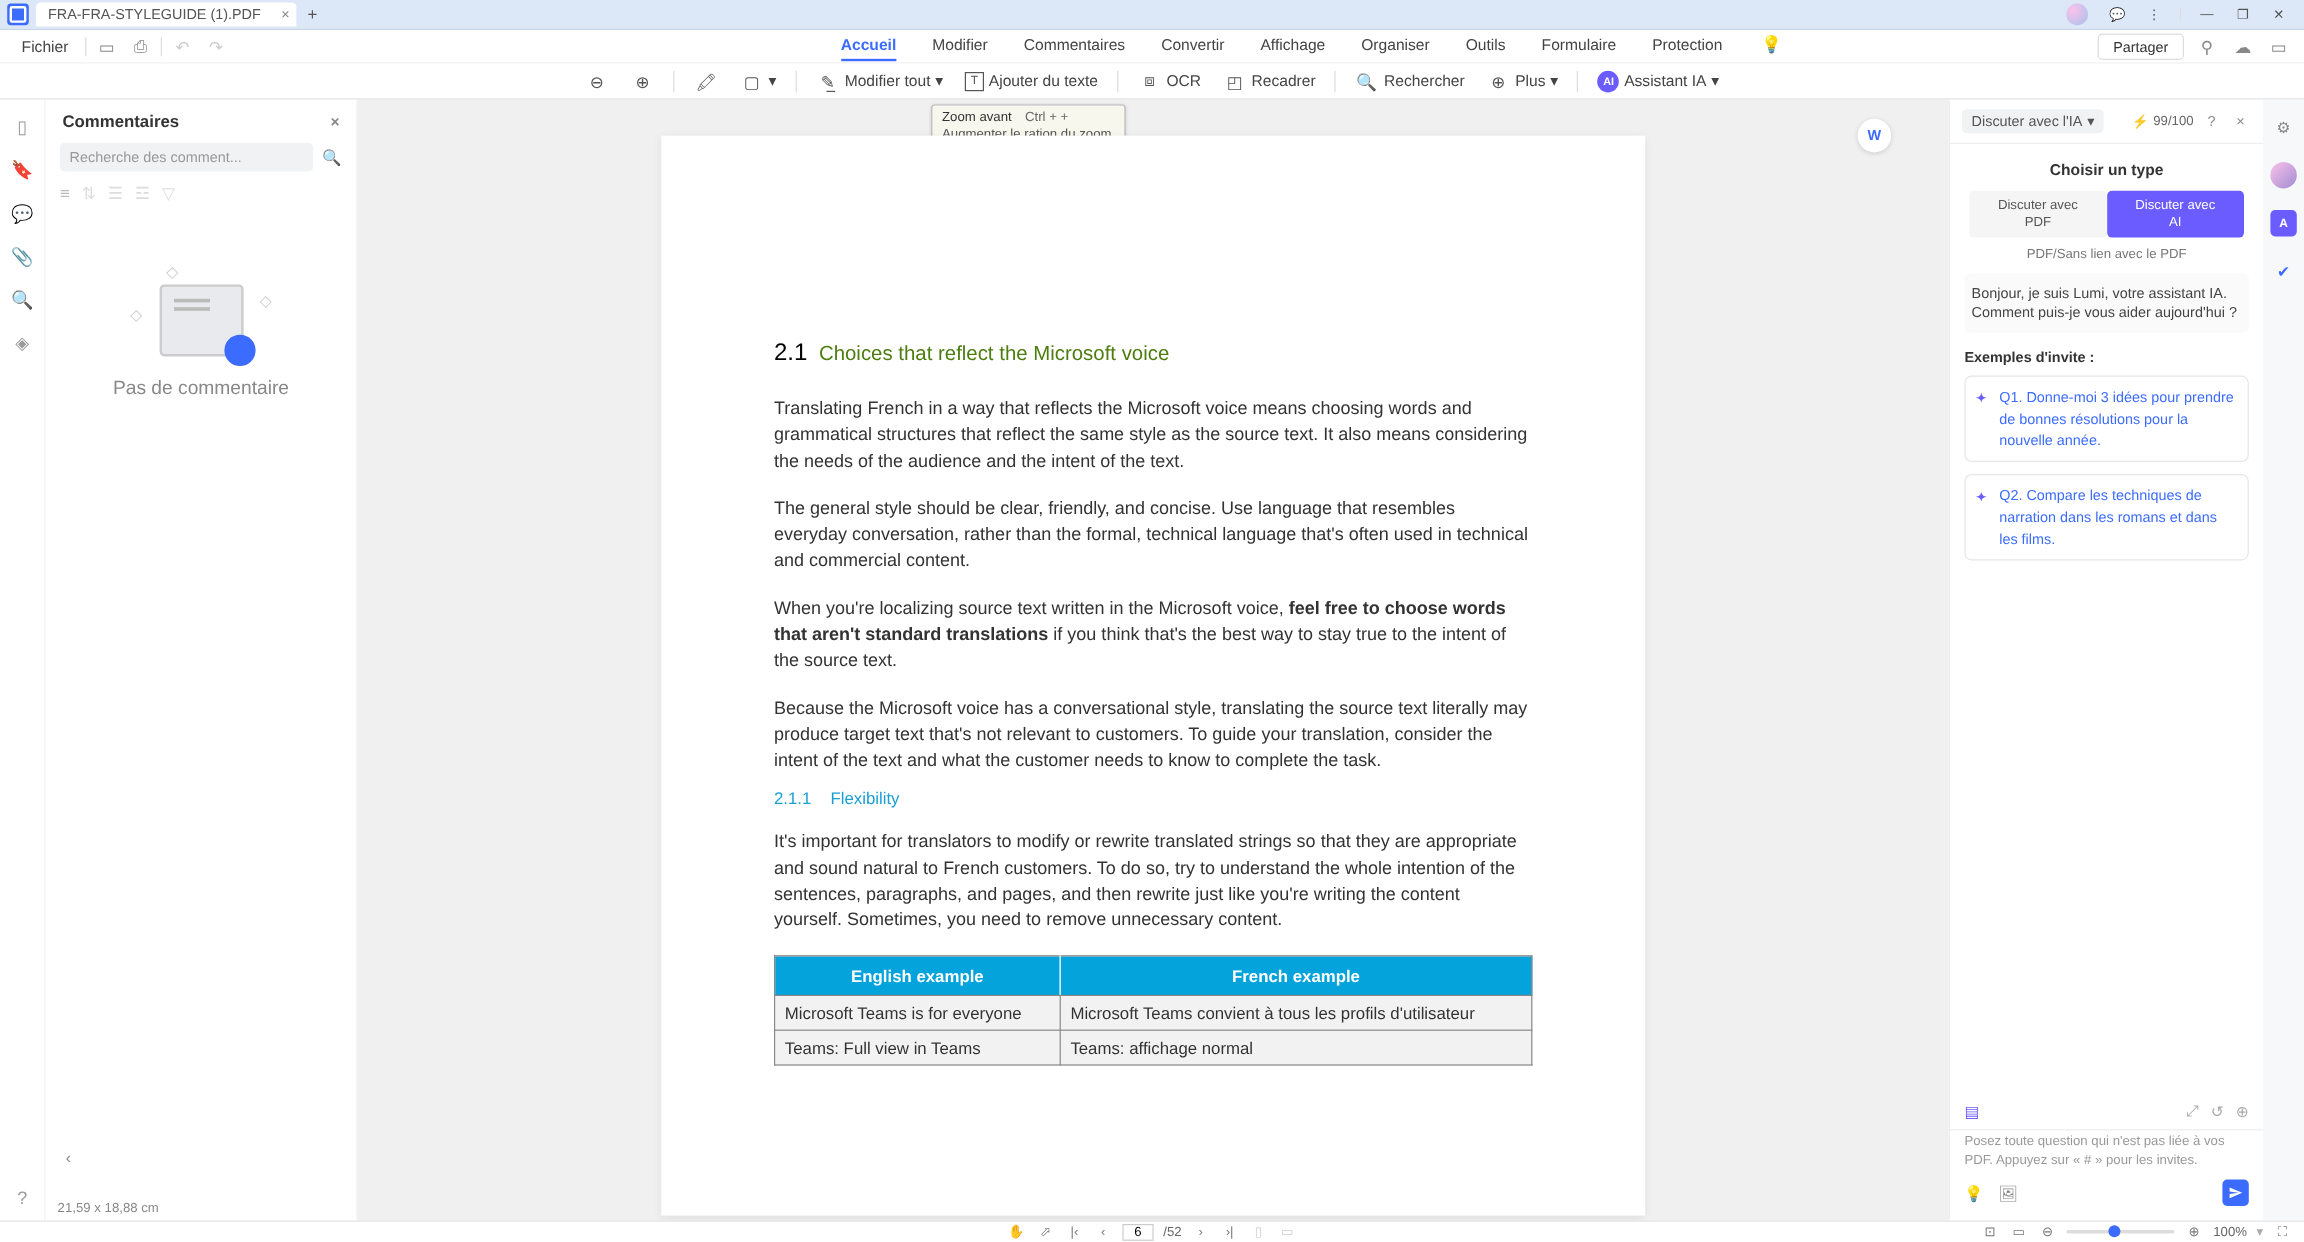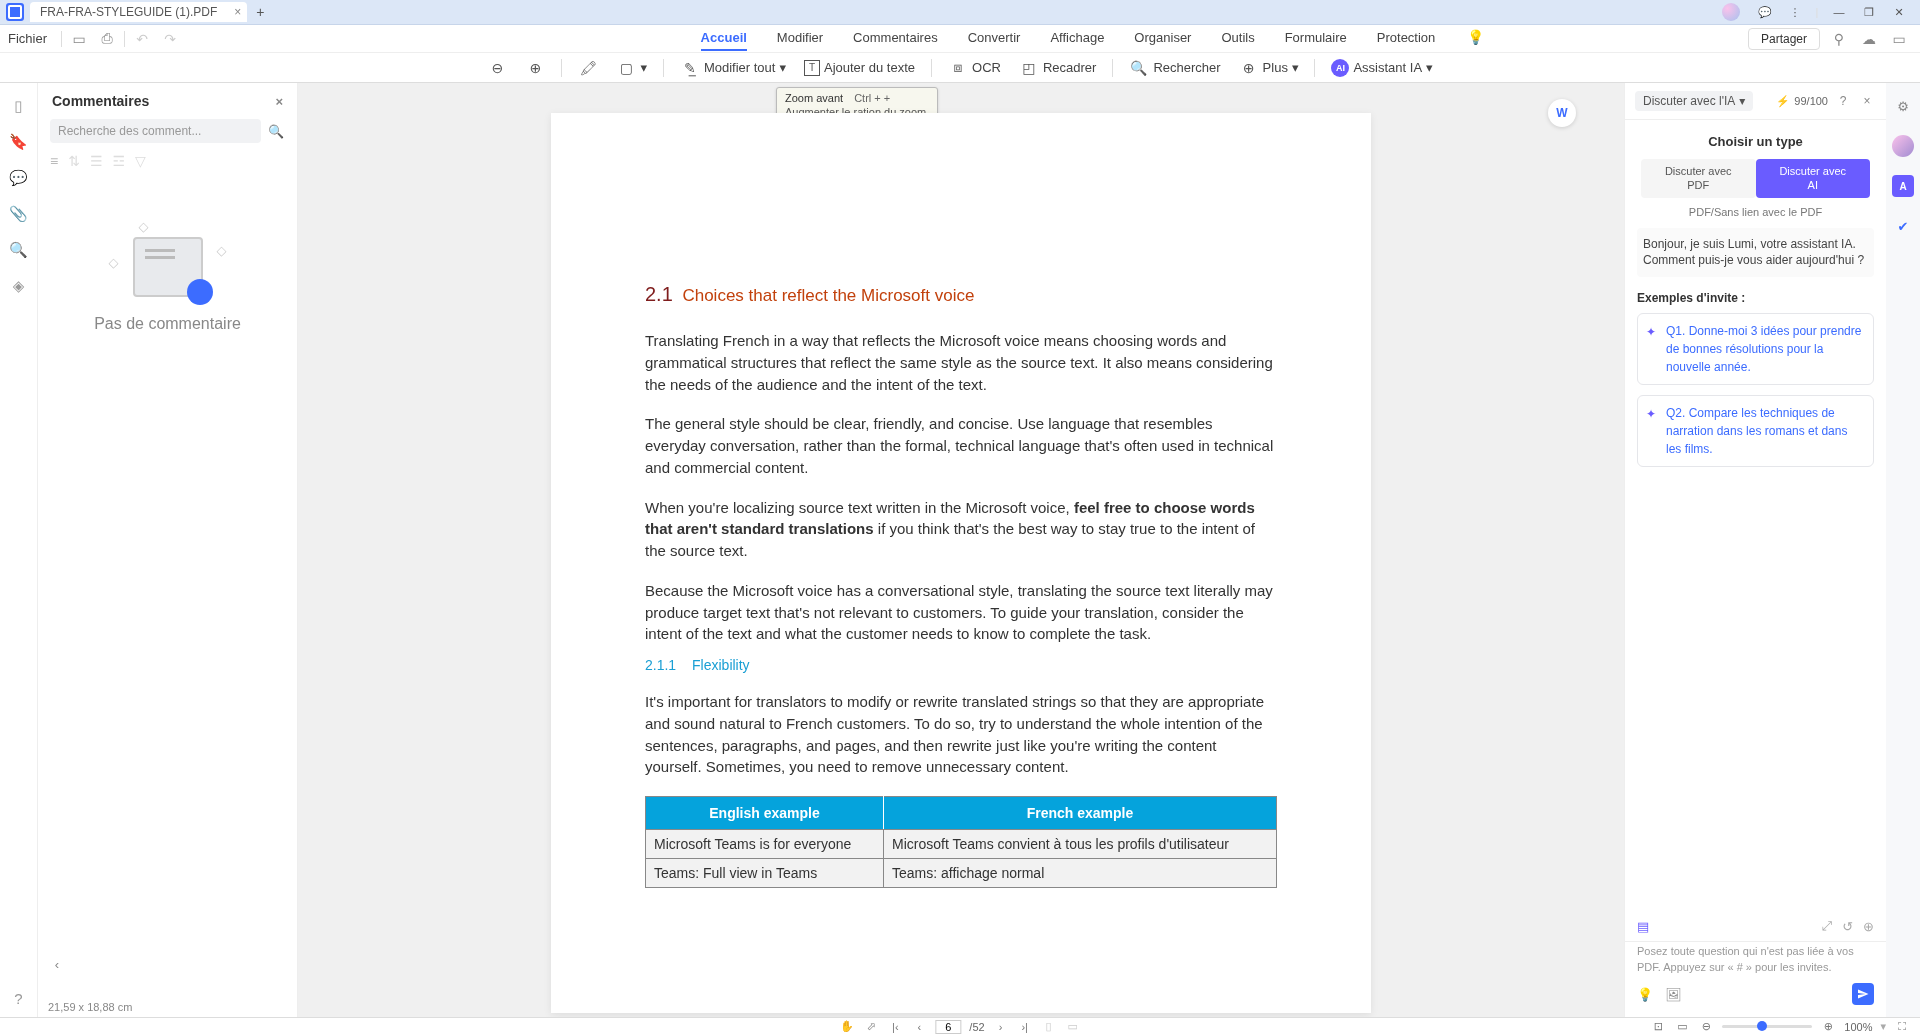--- a/index.html
+++ b/index.html
@@ -11,21 +11,21 @@
 .app-icon::before { content:""; width:10px; height:10px; border:2px solid white; border-radius:2px; }
 .tab { background: white; border-radius: 4px 4px 0 0; padding: 3px 30px 3px 10px; font-size: 12px; color: #555; position: relative; margin-right:4px;}
 .tab-close { position:absolute; right:6px; top:3px; font-size:12px; color:#888; cursor:pointer;}
 .tab-add { width:18px; height:18px; border-radius:3px; display:flex; align-items:center; justify-content:center; font-size:14px; color:#555; cursor:pointer;}
 .titlebar .spacer { flex:1; }
 .win-btn { width:30px; height:25px; display:flex; align-items:center; justify-content:center; font-size:11px; color:#555; cursor:pointer; font-family: "Segoe UI Symbol", sans-serif;}
 .pink-dot { width:18px; height:18px; border-radius:50%; background:radial-gradient(circle at 30% 30%, #fbc2eb, #a6c1ee); margin-right:10px; }
 
 
 .menubar { height: 28px; background: white; border-bottom: 1px solid #eee; display:flex; align-items:center; }
-.menubar-left { display:flex; align-items:center; gap:6px; width:440px; }
+.menubar-left { display:flex; align-items:center; padding-left:10px; gap:6px; width:440px; }
 .file-btn { font-size:13px; color:#444; padding:2px 8px; cursor:pointer; }
 .mb-divider { width:1px; height:16px; background:#ddd; }
 .mb-icon { width:22px; height:22px; display:flex; align-items:center; justify-content:center; color:#888; cursor:pointer; font-size:14px;}
 .menubar-center { flex:1; display:flex; justify-content:center; gap:30px; }
 .menu-tab { font-size:13px; color:#444; padding:4px 0; cursor:pointer; }
 .menu-tab.active { color:#3c6cff; border-bottom:2px solid #3c6cff; font-weight:600;}
 .menubar-right { display:flex; align-items:center; padding-right:10px; gap:8px; }
 .share-btn { border:1px solid #ddd; border-radius:4px; padding:3px 12px; font-size:12px; cursor:pointer; }
 .top-icon { width:22px; height:22px; color:#888; cursor:pointer; display:flex; align-items:center; justify-content:center; font-size:14px;}
 
@@ -65,22 +65,22 @@
 .page-indicator { position:absolute; top:28px; left:50%; transform:translateX(-50%); font-size:13px; color:#555; font-style:italic;}
 .page { position:absolute; top:30px; left:50%; transform:translateX(-50%); width:820px; background:white; box-shadow:0 2px 8px rgba(0,0,0,0.08); padding:170px 94px 40px 94px; min-height:900px;}
 .floating-export { position:absolute; top:16px; right:48px; width:28px; height:28px; background:white; border-radius:50%; box-shadow:0 1px 4px rgba(0,0,0,0.15); display:flex; align-items:center; justify-content:center; color:#3c6cff; cursor:pointer; font-weight:bold; font-size:12px;}
 
 
 .tooltip { position:absolute; top:4px; left:478px; background:#f7f7ee; border:1px solid #bbb; border-radius:3px; padding:3px 8px; font-size:11px; color:#555; line-height:1.3; box-shadow:0 1px 3px rgba(0,0,0,0.15);}
 .tooltip .tt-title { color:#333; font-weight:500;}
 .tooltip .tt-shortcut { color:#666; margin-left:8px;}
 
 
-.sec-num { color:#7f1d1d; font-size:20px; margin-right:6px;}
-.sec-title { color:#c2410c; font-size:17px; }
+.sec-num { color:#000000; font-size:20px; margin-right:6px;}
+.sec-title { color:#4d7c0f; font-size:17px; }
 .sec-block { margin-bottom:24px; }
 .para { font-size:15px; color:#333; line-height:1.45; margin-top:18px;}
 .subsec { color:#1a9fd4; font-size:14px; margin-top:12px;}
 .subsec-num { color:#1a9fd4; font-size:14px; margin-right:12px;}
 table.ex { border-collapse:collapse; width:100%; margin-top:18px;}
 table.ex th { background:#05a3dc; color:white; font-weight:600; padding:8px; border:1px solid #888; font-size:14px;}
 table.ex th:first-child { border-right-color:white;}
 table.ex td { border:1px solid #888; padding:6px 8px; font-size:14px; background:#f2f2f2;}
 
 

